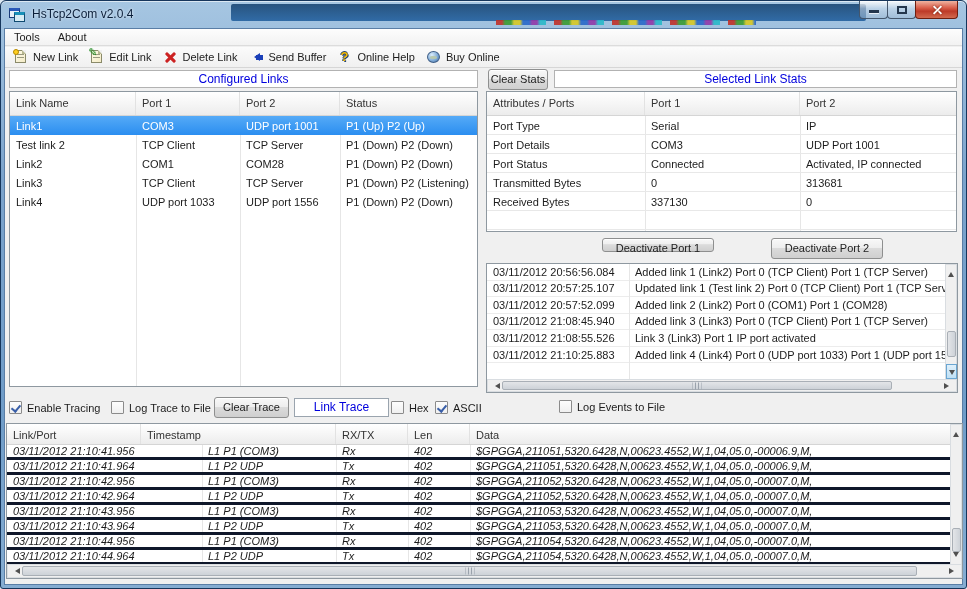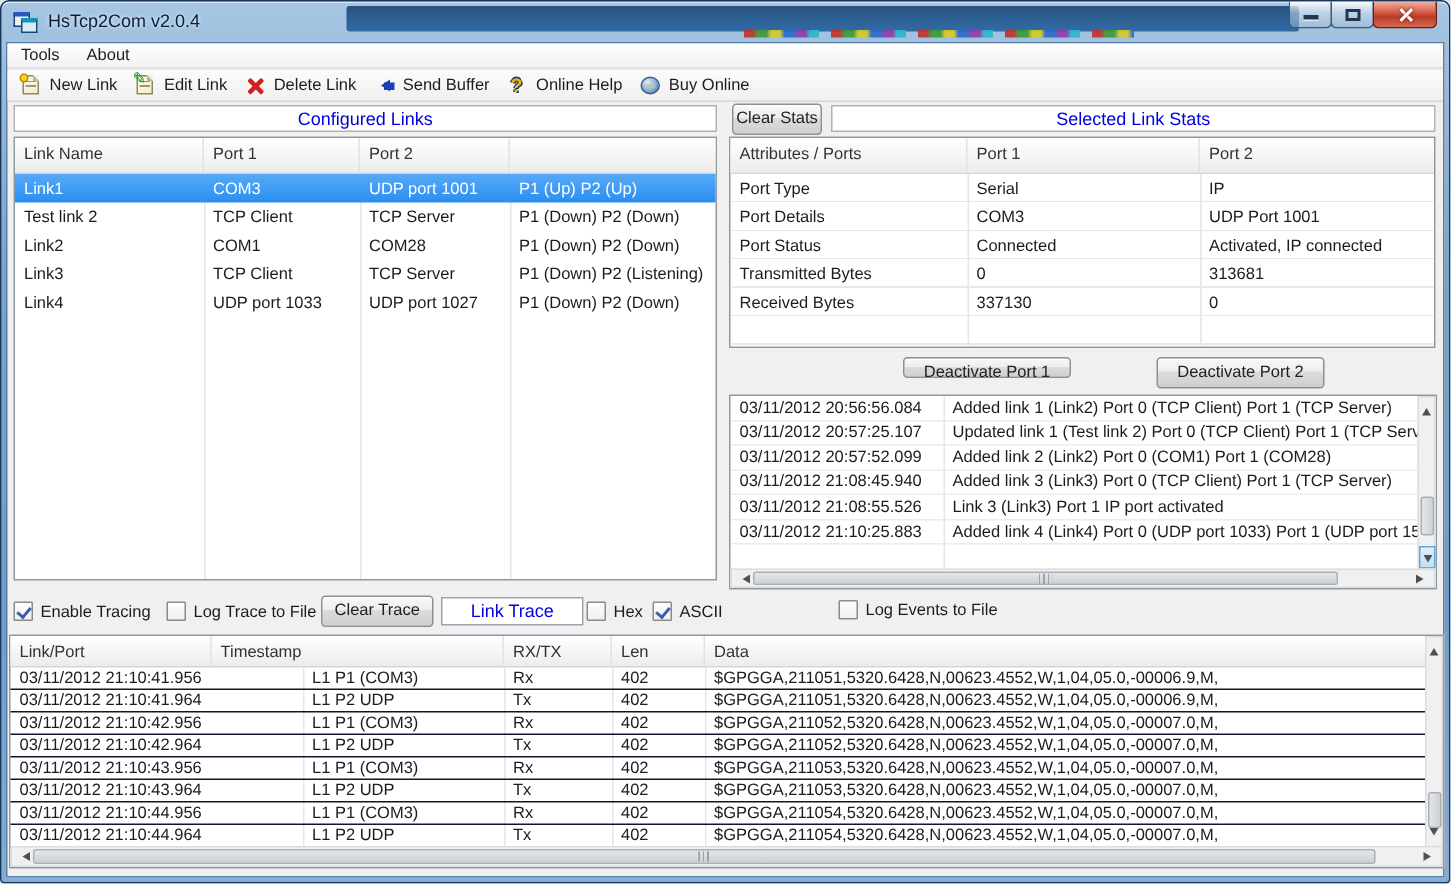--- a/index.html
+++ b/index.html
@@ -72,21 +72,21 @@
   .srow { display:flex; height:19px; align-items:center; }
   .sc1{width:158px;} .sc2{width:155px;} .sc3{flex:1;}
 
   
   .erow { display:flex; height:16.55px; align-items:center; border-bottom:1px solid #ececec; }
   .ec1{width:142px;} .ec2{flex:1;}
 
   
   .trace-head { height:21px; }
   .trace-body { position:absolute; left:0; top:21px; right:0; bottom:0; }
-  .trow { display:flex; height:15px; align-items:center; border-bottom:1px solid #0f172a; }
+  .trow { display:flex; height:15px; align-items:center; border-bottom:3px solid #0f172a;font-style:italic; }
   .tc1{width:195px;} .tc2{width:134px;} .tc3{width:72px;} .tc4{width:62px;} .tc5{flex:1;}
 
   
   .check { position:absolute; width:13px; height:13px; background:linear-gradient(#fdfdfd,#f0f0f0); border:1px solid #8b8b8b; border-radius:1px; }
   .check.checked::after { content:""; position:absolute; left:3px; top:1px; width:4px; height:7px;
     border-right:2px solid #3a5fa8; border-bottom:2px solid #3a5fa8; transform:rotate(40deg); }
   .cblabel { position:absolute; white-space:nowrap; }
 
   
   .sb { position:absolute; background:#f0f0f0; border:1px solid #d9dde1; }
@@ -179,20 +179,21 @@
     </span>
   </div>
 
   <div class="strip" style="left:8px; top:69px; width:469px; height:18px;">Configured Links</div>
 
   <div class="panel" style="left:8px; top:90px; width:469px; height:296px;">
     <div class="thead links-head">
       <span class="hc lc1">Link Name</span>
       <span class="hc lc2">Port 1</span>
       <span class="hc lc3">Port 2</span>
+      <span class="hc lc4" style="border-right:none;">Status</span>
     </div>
     <div class="vsep" style="left:126px; top:24px; bottom:0;"></div>
     <div class="vsep" style="left:230px; top:24px; bottom:0;"></div>
     <div class="vsep" style="left:330px; top:24px; bottom:0;"></div>
     <div class="links-body">
 
     <div class="lrow sel">
         <span class="cell lc1">Link1</span>
         <span class="cell lc2">COM3</span>
         <span class="cell lc3">UDP port 1001</span>
@@ -212,21 +213,21 @@
       </div>
         <div class="lrow">
         <span class="cell lc1">Link3</span>
         <span class="cell lc2">TCP Client</span>
         <span class="cell lc3">TCP Server</span>
         <span class="cell lc4">P1 (Down) P2 (Listening)</span>
       </div>
         <div class="lrow">
         <span class="cell lc1">Link4</span>
         <span class="cell lc2">UDP port 1033</span>
-        <span class="cell lc3">UDP port 1027</span>
+        <span class="cell lc3">UDP port 1556</span>
         <span class="cell lc4">P1 (Down) P2 (Down)</span>
       </div>
       </div>
   </div>
 
   <div class="btn" style="left:487px; top:68px; width:60px; height:21px; line-height:19px;">Clear Stats</div>
   <div class="strip" style="left:553px; top:69px; width:403px; height:18px;">Selected Link Stats</div>
 
   <div class="panel" style="left:485px; top:90px; width:471px; height:141px;">
     <div class="thead" style="height:24px;">

